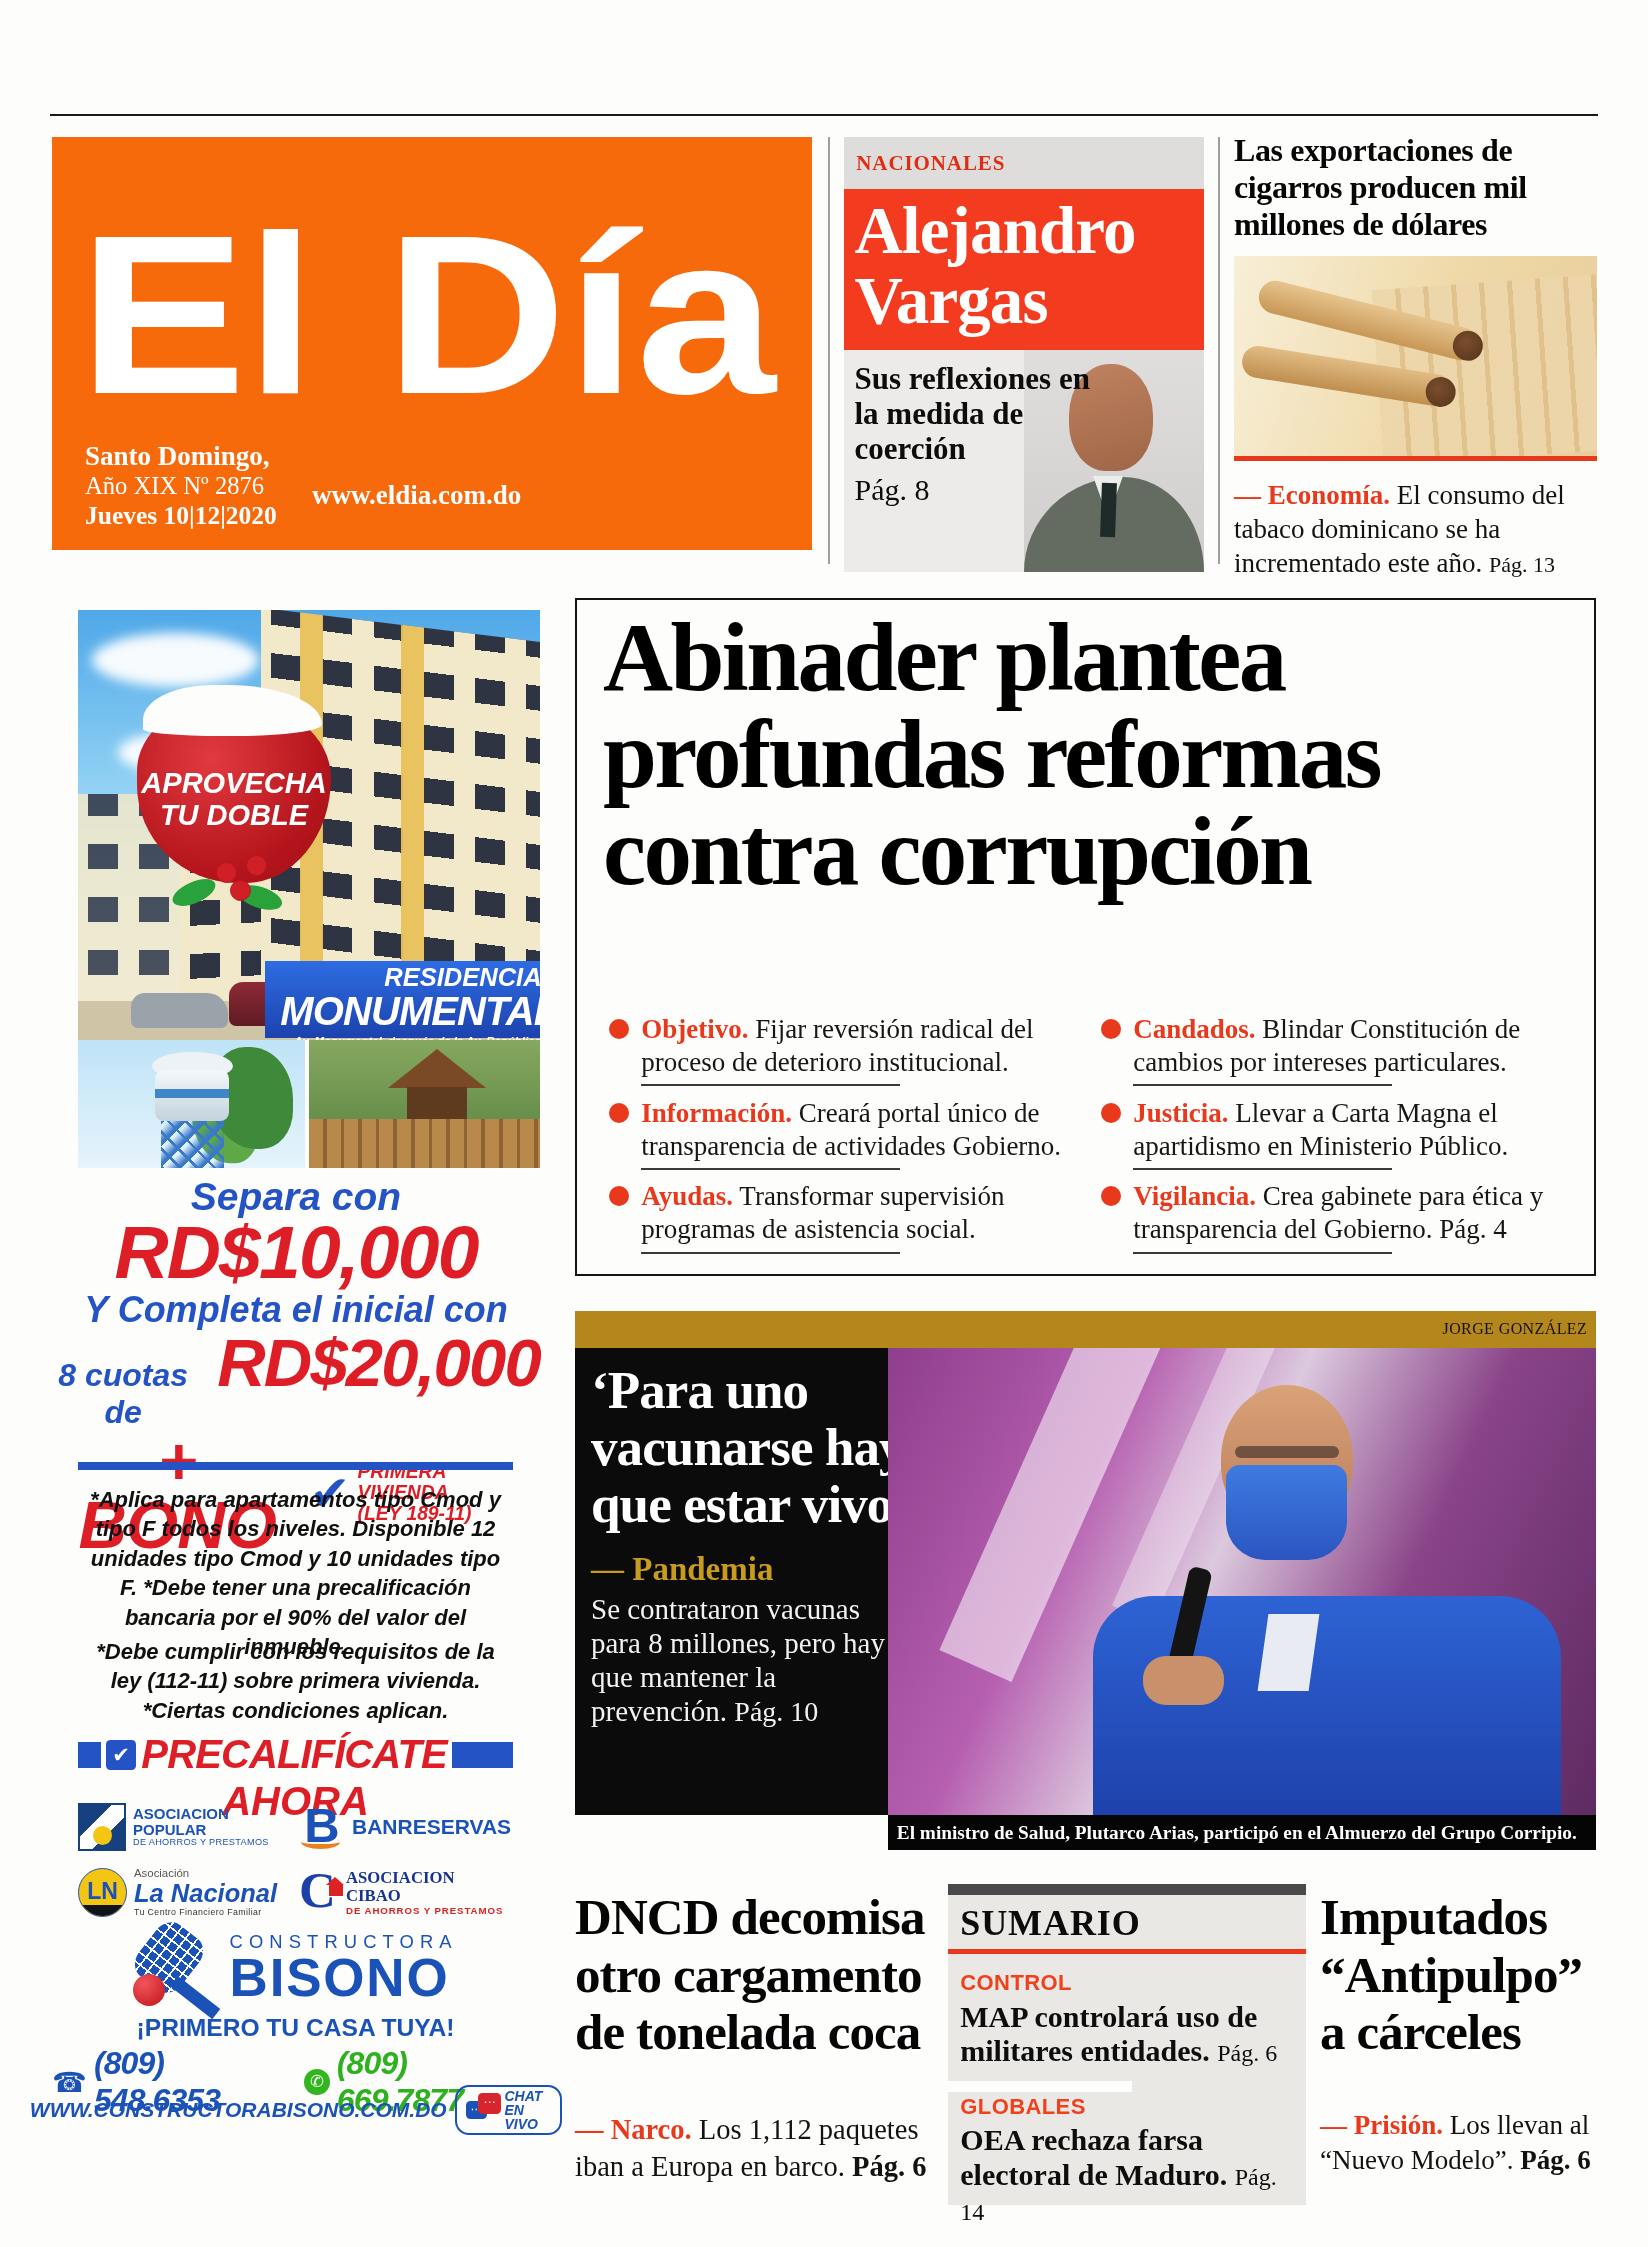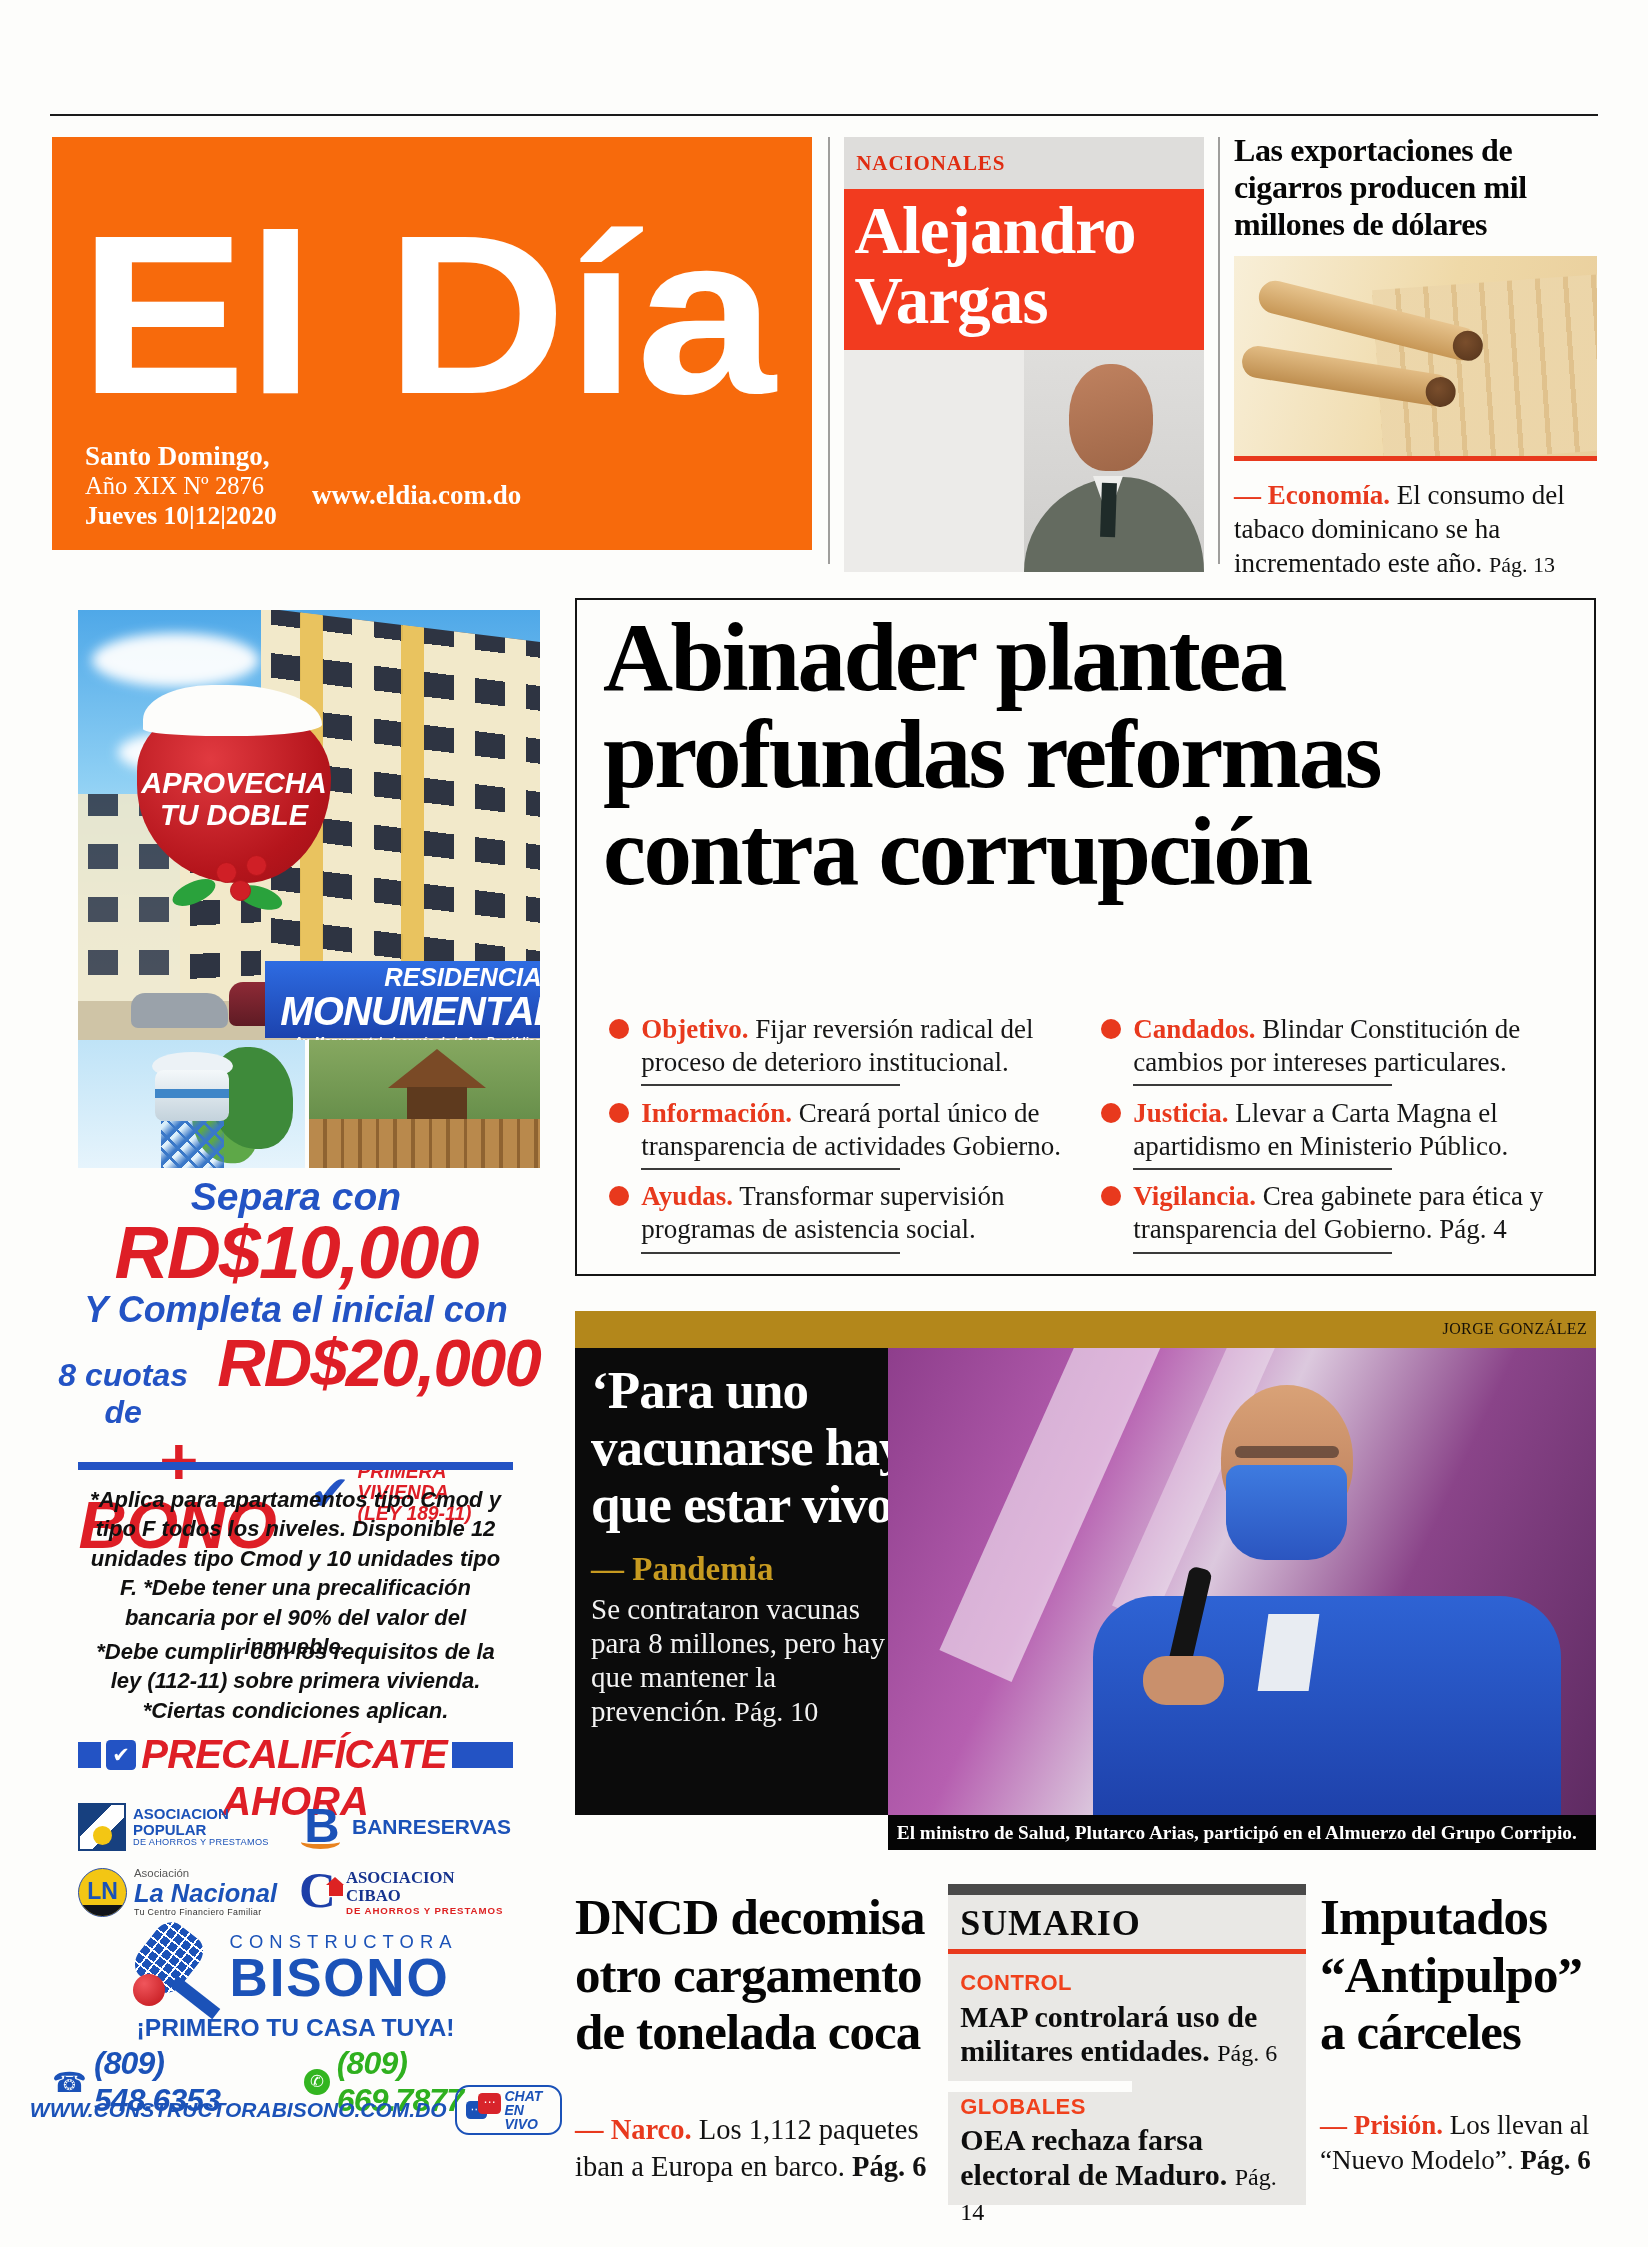--- a/index.html
+++ b/index.html
@@ -282,20 +282,24 @@
   <div class="nac">
     <div class="nac-kicker">NACIONALES</div>
     <div class="nac-title">Alejandro Vargas</div>
     <div class="nac-sub">
       <div class="vph">
         <div class="vph-head"></div>
         <div class="vph-suit"></div>
         <div class="vph-shirt"></div>
         <div class="vph-tie"></div>
       </div>
+      <div class="nac-text">
+        <span>Sus reflexiones en la medida de coerción</span>
+        <div class="nac-page">Pág. 8</div>
+      </div>
     </div>
   </div>
 
   <div class="cig">
     <div class="cig-title">Las exportaciones de cigarros producen mil millones de dólares</div>
     <div class="cig-photo">
       <div class="cig-bundle"></div>
       <div class="cigarA"></div>
       <div class="cigarB"></div>
     </div>

